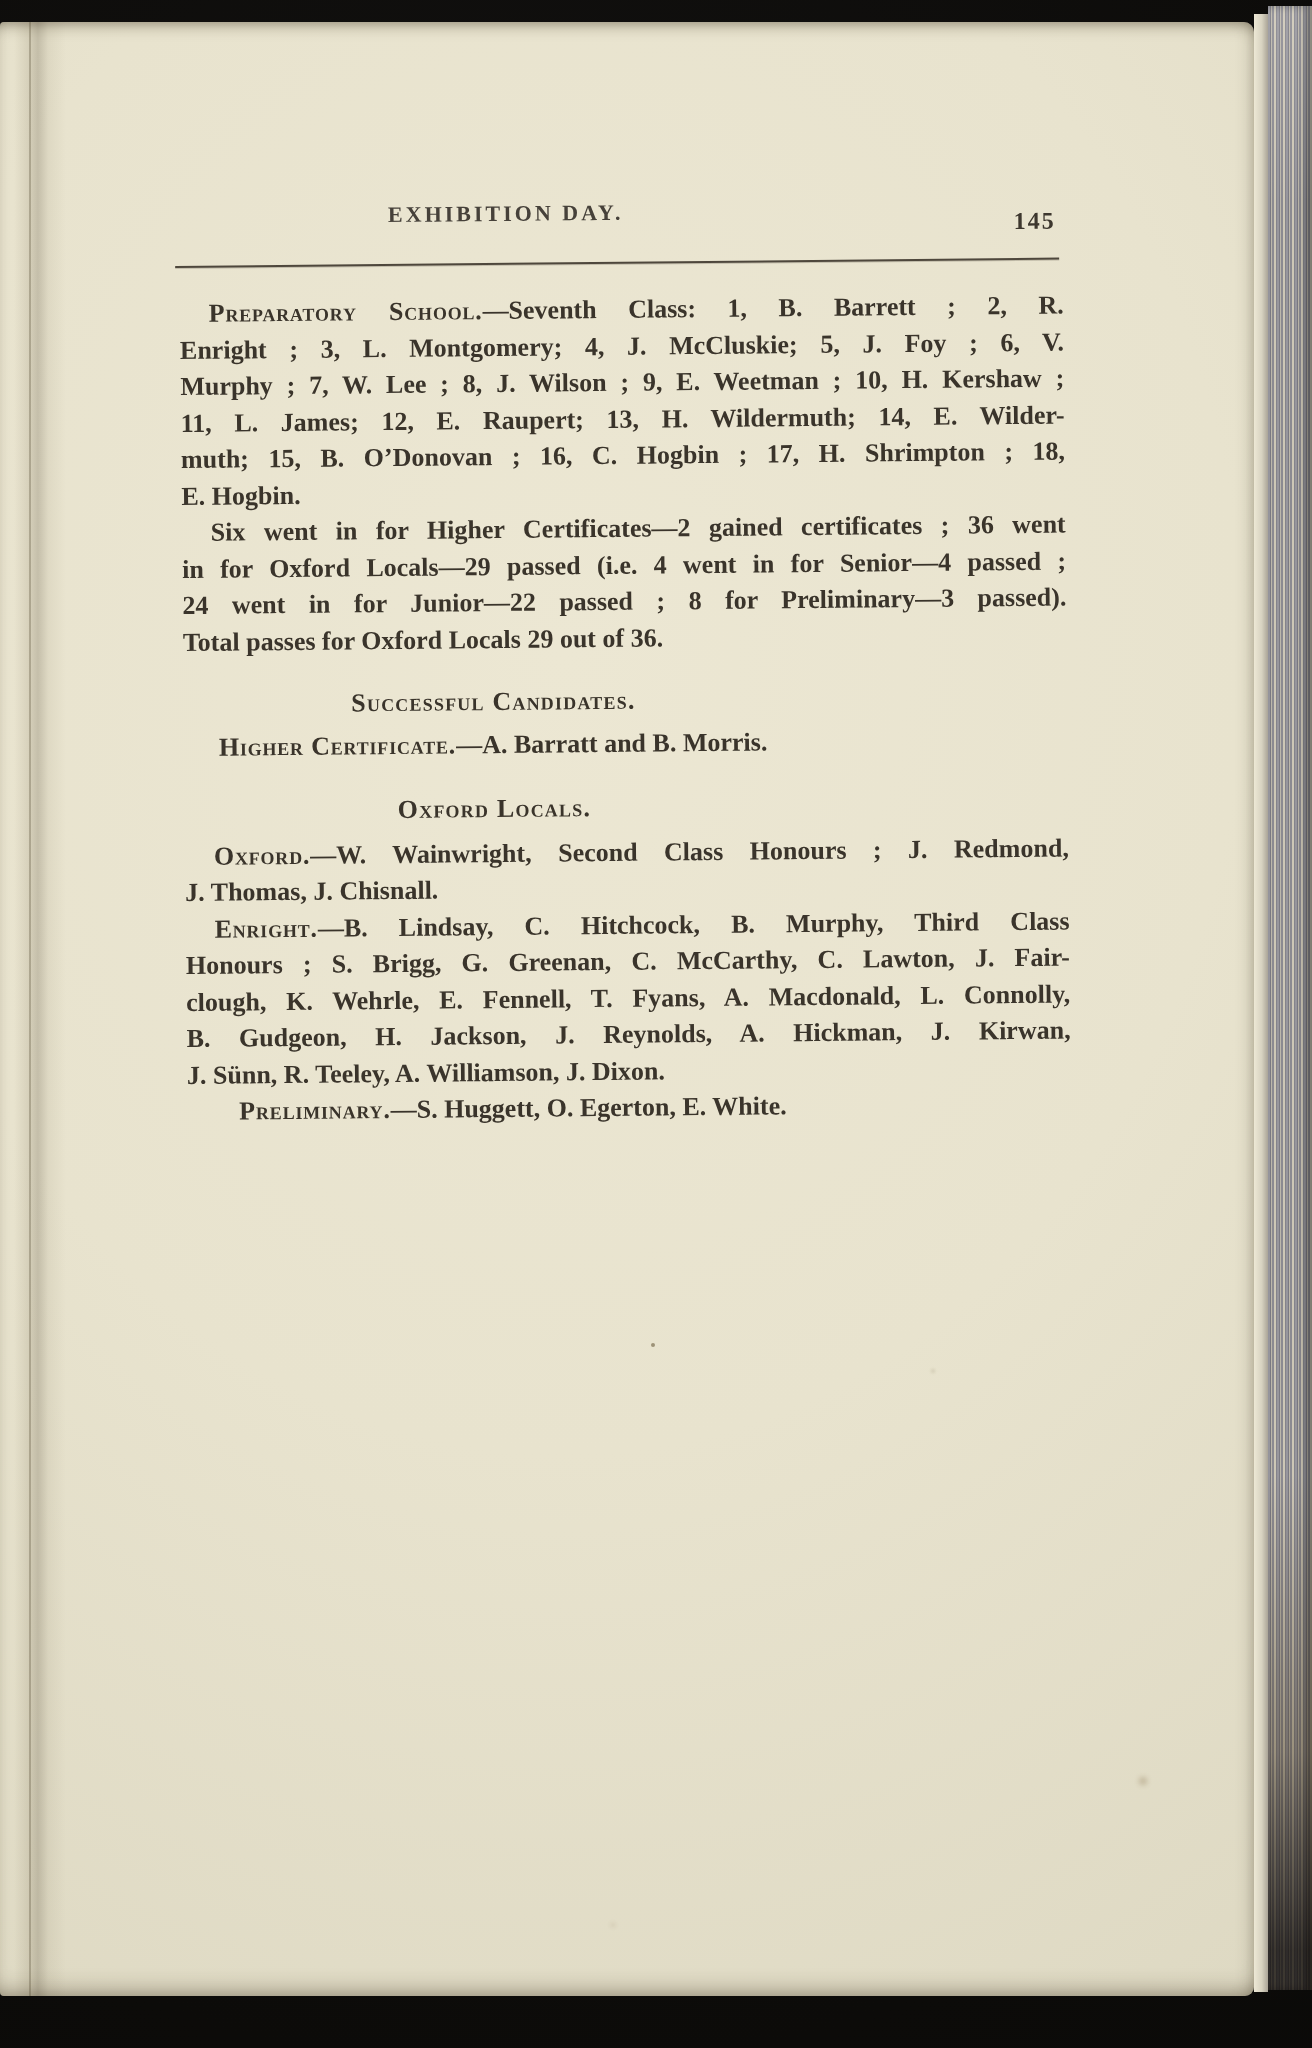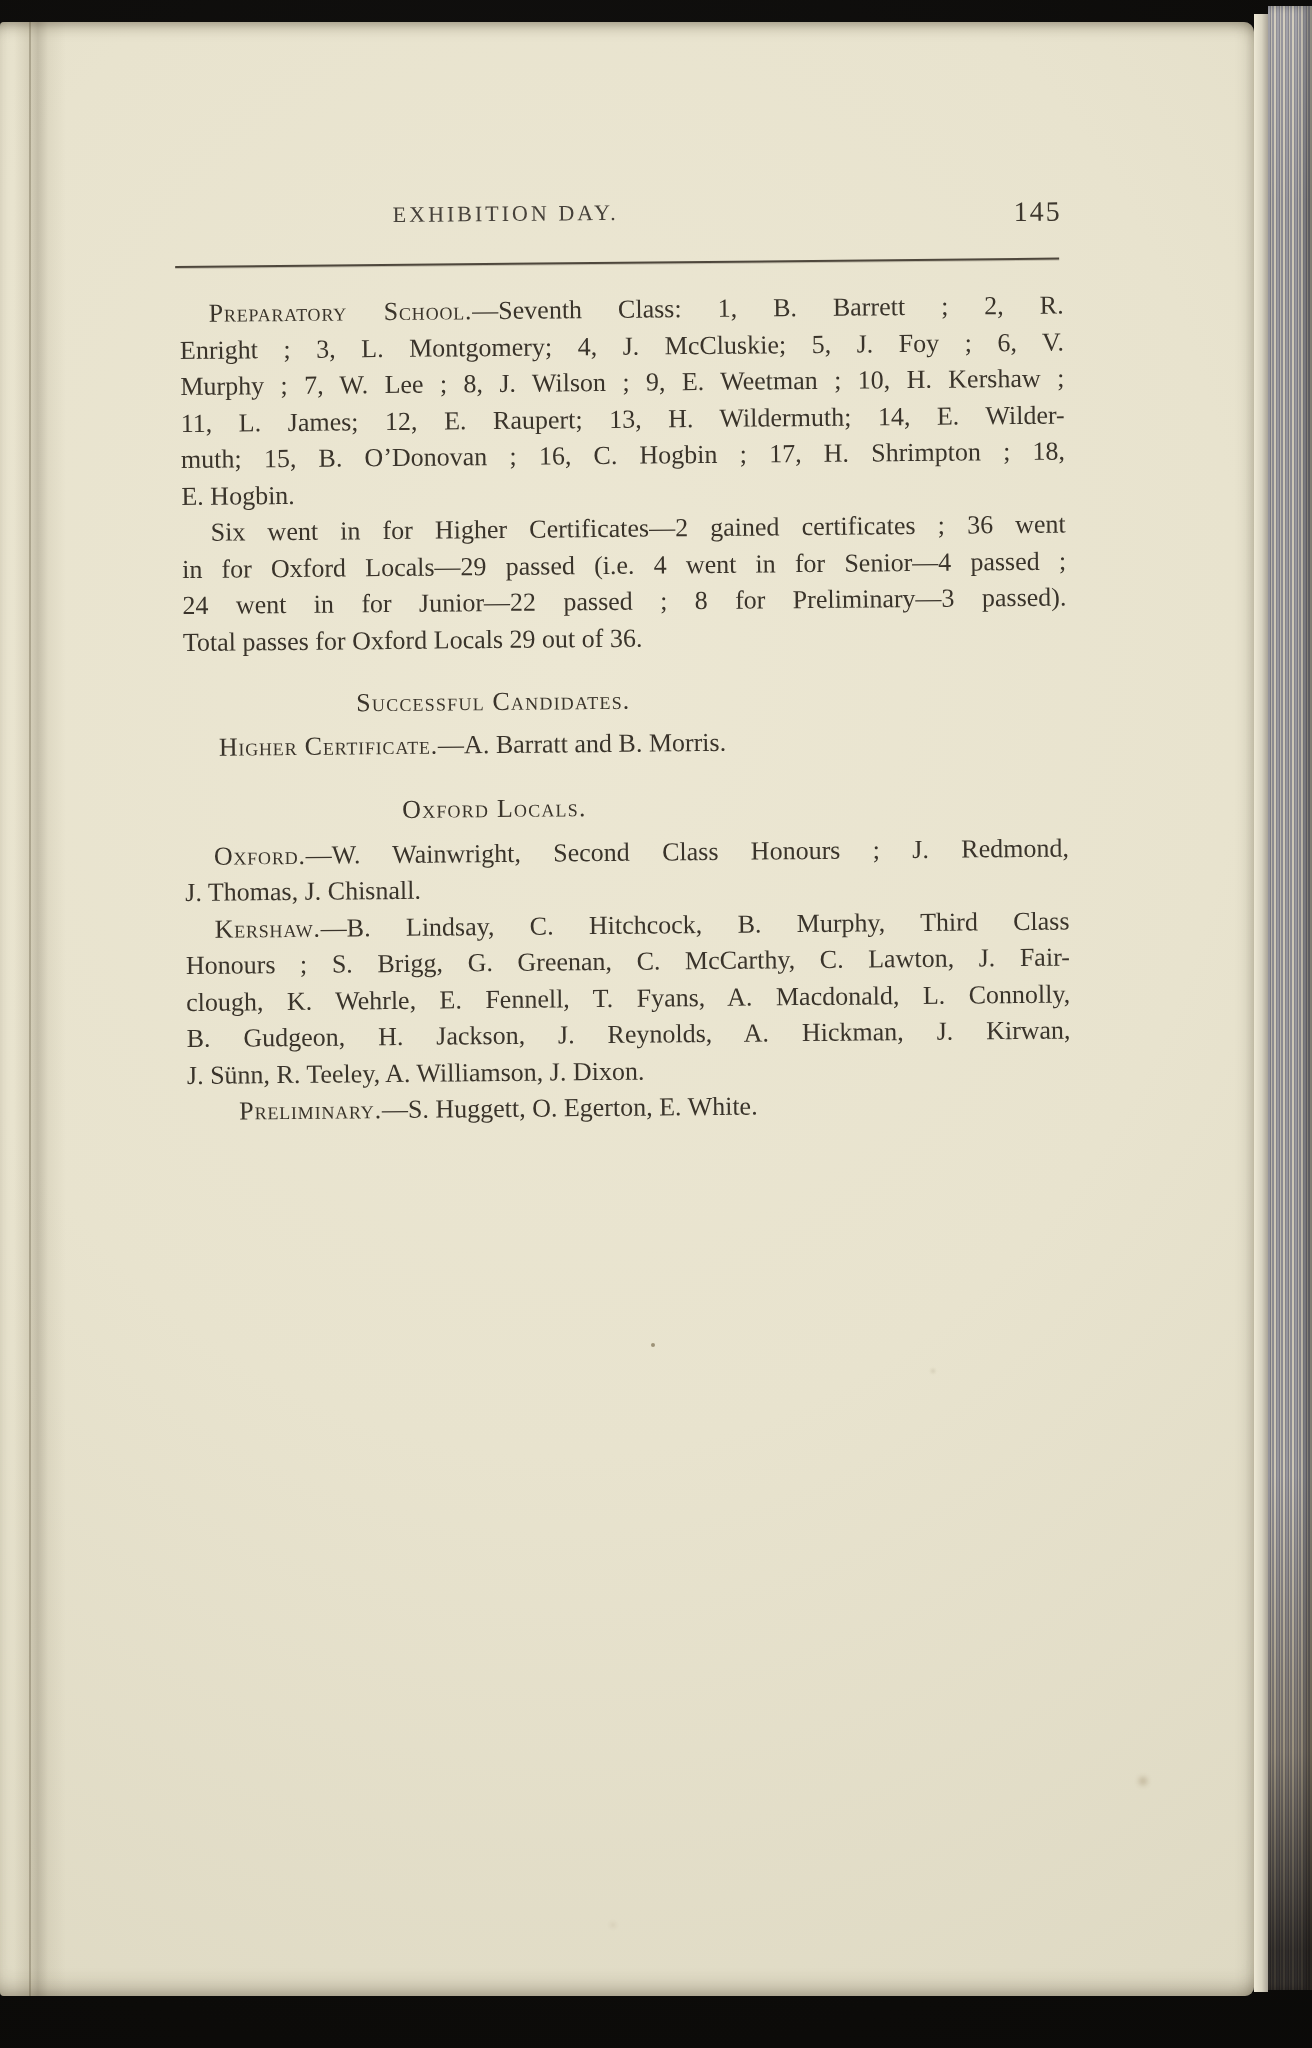--- a/index.html
+++ b/index.html
@@ -16,20 +16,21 @@
   .page {
     position: absolute;
     left: 0; top: 22px;
     width: 1254px; height: 1974px;
     background: radial-gradient(120% 90% at 45% 32%, #ece7d3 0%, #e8e3ce 45%, #ded9c3 88%, #d6d1ba 100%);
     border-radius: 4px 10px 9px 4px;
     box-shadow:
       inset 0 12px 16px -11px rgba(55, 45, 25, 0.55),
       inset 0 -18px 22px -15px rgba(55, 45, 25, 0.45),
       inset -12px 0 18px -12px rgba(55, 45, 25, 0.30);
+    font-weight: bold;
   }
   .gutter {
     position: absolute; left: 14px; top: 0;
     width: 52px; height: 100%;
     background: linear-gradient(90deg,
       rgba(110, 95, 65, 0.00) 0%,
       rgba(100, 88, 60, 0.14) 30%,
       rgba(70, 60, 40, 0.22) 46%,
       rgba(100, 88, 60, 0.08) 66%,
       rgba(110, 95, 65, 0.00) 100%);
@@ -57,22 +58,22 @@
     color: #3a342b;
   }
 
   .title {
     position: absolute; top: 178px; left: 510px;
     transform: translateX(-50%);
     font-size: 22px; letter-spacing: 3px;
     color: #46413a; white-space: nowrap;
   }
   .pagenum {
-    position: absolute; top: 178px; left: 1018px;
-    font-size: 28px; letter-spacing: 2px;
+    position: absolute; top: 190px; left: 1018px;
+    font-size: 24px; letter-spacing: 2px;
     color: #3d372e;
   }
   .rule {
     position: absolute; left: 179px; top: 240px;
     width: 884px; height: 2px;
     background: #4e473c;
     box-shadow: 0 1px 0 rgba(78, 71, 60, 0.25);
   }
 
   .textblock {
@@ -155,21 +156,21 @@
       <div class="head m-sc">Successful Candidates.</div>
       <div class="para indent35 m-hc">
           <div class="line first"><span class="sc">Higher Certificate.</span>—A. Barratt and B. Morris.</div>
         </div>
       <div class="head m-ol">Oxford Locals.</div>
       <div class="para indent m-sen">
           <div class="line j first"><span class="sc">Oxford.</span>—W. Wainwright, Second Class Honours ; J. Redmond,</div>
           <div class="line">J. Thomas, J. Chisnall.</div>
         </div>
       <div class="para indent">
-          <div class="line j first"><span class="sc">Kershaw.</span>—B. Lindsay, C. Hitchcock, B. Murphy, Third Class</div>
+          <div class="line j first"><span class="sc">Enright.</span>—B. Lindsay, C. Hitchcock, B. Murphy, Third Class</div>
           <div class="line j">Honours ; S. Brigg, G. Greenan, C. McCarthy, C. Lawton, J. Fair-</div>
           <div class="line j">clough, K. Wehrle, E. Fennell, T. Fyans, A. Macdonald, L. Connolly,</div>
           <div class="line j">B. Gudgeon, H. Jackson, J. Reynolds, A. Hickman, J. Kirwan,</div>
           <div class="line">J. Sünn, R. Teeley, A. Williamson, J. Dixon.</div>
         </div>
       <div class="para indent52">
           <div class="line first"><span class="sc">Preliminary.</span>—S. Huggett, O. Egerton, E. White.</div>
         </div>
     </div>
   </div>

